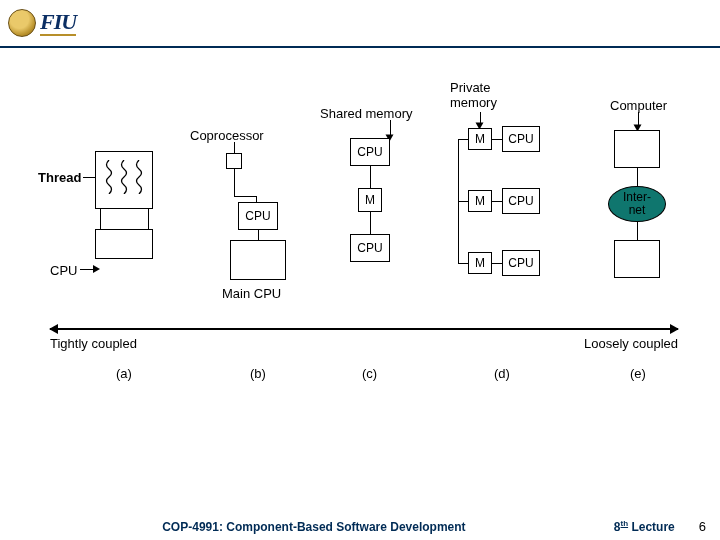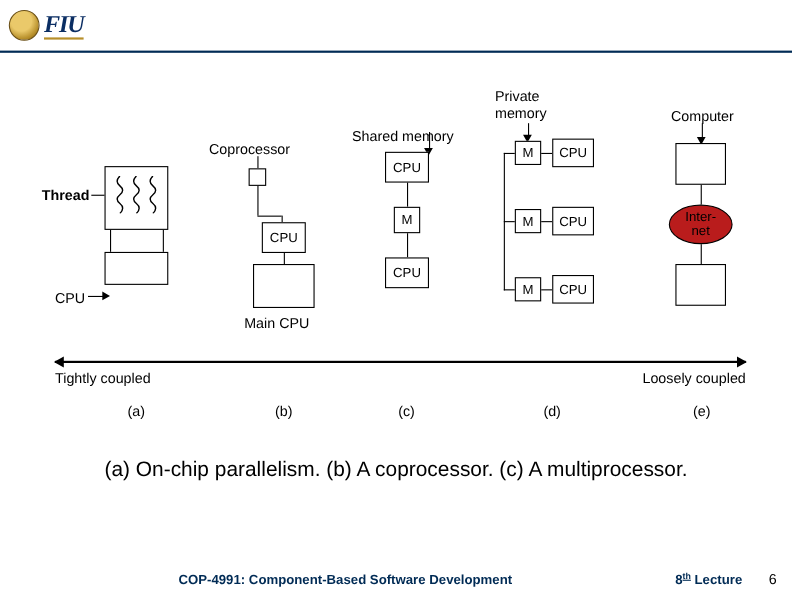--- a/index.html
+++ b/index.html
@@ -49,21 +49,21 @@
     position: absolute;
     border: 1.5px solid #000;
     background: #fff;
     font: 400 12px Arial;
     display: flex; align-items: center; justify-content: center;
   }
   .ellipse {
     position: absolute;
     border: 1.5px solid #000;
     border-radius: 50%;
-    background:#b91c1c;
+    background:#0f766e;
     font: 400 12px Arial;
     display:flex;align-items:center;justify-content:center;
   }
   .line { position:absolute; background:#000; }
   .squig {
     position:absolute; width:10px; height:34px;
   }
   .squig svg { width:100%; height:100%; }
   .arrowline {
     position:absolute; height:1.5px; background:#000;
@@ -133,21 +133,21 @@
   <div class="line" style="left:234px;top:74px;width:1px;height:11px"></div>
   <div class="box" style="left:226px; top:85px; width:16px; height:16px;"></div>
   <div class="line" style="left:234px;top:101px;width:1px;height:27px"></div>
   <div class="line" style="left:234px;top:128px;width:22px;height:1px"></div>
   <div class="line" style="left:256px;top:128px;width:1px;height:6px"></div>
   <div class="box" style="left:238px; top:134px; width:40px; height:28px;">CPU</div>
   <div class="line" style="left:258px;top:162px;width:1px;height:10px"></div>
   <div class="box" style="left:230px; top:172px; width:56px; height:40px;"></div>
   <span class="dlabel" style="left:222px; top:218px;">Main CPU</span>
 
-  <span class="dlabel" style="left:320px; top:38px; width:110px;margin-top:10px;">Shared memory</span>
+  <span class="dlabel" style="left:320px; top:38px; width:110px;">Shared memory</span>
   <div class="line" style="left:390px;top:52px;width:1px;height:18px"></div>
   <div class="arrowlead" style="left:386px;top:66px; transform:rotate(90deg)"></div>
   <div class="box" style="left:350px; top:70px; width:40px; height:28px;">CPU</div>
   <div class="line" style="left:370px;top:98px;width:1px;height:22px"></div>
   <div class="box" style="left:358px; top:120px; width:24px; height:24px;">M</div>
   <div class="line" style="left:370px;top:144px;width:1px;height:22px"></div>
   <div class="box" style="left:350px; top:166px; width:40px; height:28px;">CPU</div>
 
   <span class="dlabel" style="left:450px; top:12px; white-space:pre; text-align:left;">Private
 memory</span>
@@ -182,21 +182,20 @@
   <span class="dlabel" style="right:42px; top:268px;">Loosely coupled</span>
 
   <span class="sublabel" style="left:116px; top:298px;">(a)</span>
   <span class="sublabel" style="left:250px; top:298px;">(b)</span>
   <span class="sublabel" style="left:362px; top:298px;">(c)</span>
   <span class="sublabel" style="left:494px; top:298px;">(d)</span>
   <span class="sublabel" style="left:630px; top:298px;">(e)</span>
 </div>
 
 <div class="caption">
-  <div>(a) On-chip parallelism. (b) A coprocessor. (c) A multiprocessor.</div>
 </div>
 
 <div class="footer">
   <span class="course">COP-4991: Component-Based Software Development</span>
   <span class="lecture">
     <span>8</span><sup>th</sup><span> Lecture</span>
   </span>
   <span class="page">6</span>
 </div>
 

